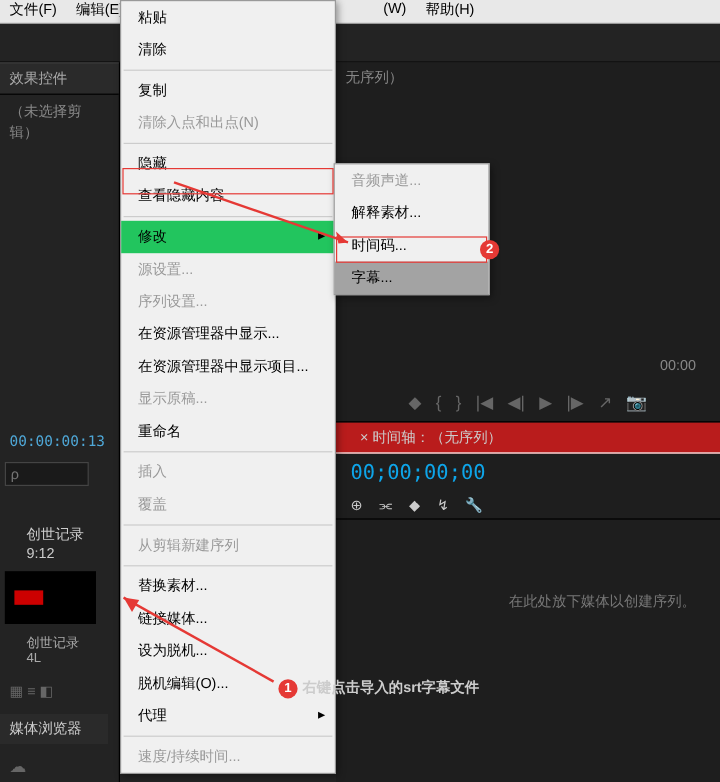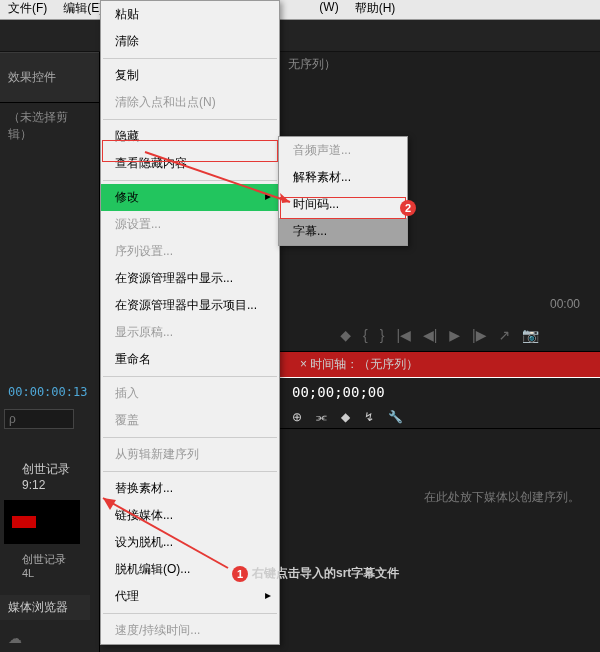--- a/index.html
+++ b/index.html
@@ -4,21 +4,21 @@
 <style>
 *{margin:0;padding:0;box-sizing:border-box;font-family:"Microsoft YaHei",sans-serif;font-size:12px;color:#ccc}
 body{background:#232323;width:600px;height:652px;overflow:hidden;position:relative}
 .menubar{background:#e8e8e8;height:20px;display:flex;align-items:flex-start;border-bottom:1px solid #999}
 .menubar span{padding:0 8px;color:#000}
 .toolbar{background:#232323;height:32px;border-bottom:1px solid #111}
 .tabs{display:flex;background:#1a1a1a;height:24px;border-bottom:1px solid #000}
 .tab{padding:4px 18px;color:#888;cursor:pointer}
 .tab.active{color:#5fc8ff;border-bottom:2px solid #5fc8ff}
 .left-col{position:absolute;left:0;top:52px;width:100px;height:600px;background:#232323;border-right:1px solid #000}
-.panel-header{background:#2a2a2a;padding:16px 8px;color:#aaa;border-top:1px solid #3a3a3a;border-bottom:1px solid #000}
+.panel-header{background:#2a2a2a;padding:4px 8px;color:#aaa;border-top:1px solid #3a3a3a;border-bottom:1px solid #000}
 .panel-sub{padding:6px 8px;color:#888}
 .timecode{padding:6px 8px;color:#4fa8d8;font-family:monospace}
 .proj-tab{background:#3a3a3a;padding:4px 8px;border-bottom:1px solid #000}
 .search{margin:4px;padding:2px 4px;background:#1a1a1a;border:1px solid #444;width:70px}
 .clip{margin:6px 20px;padding:2px;font-size:11px;color:#aaa}
 .thumb{width:76px;height:44px;background:#000;margin:4px;position:relative}
 .thumb::before{content:"";position:absolute;left:8px;top:16px;width:24px;height:12px;background:#c00}
 .footer-tab{position:absolute;bottom:32px;left:0;padding:4px 8px;background:#2a2a2a;width:90px}
 .ctx-menu{position:absolute;left:100px;top:0;width:180px;background:#f0f0f0;border:1px solid #999;box-shadow:2px 2px 6px rgba(0,0,0,.4);z-index:10}
 .ctx-menu .item{padding:5px 14px;color:#000;cursor:pointer;position:relative}
@@ -29,21 +29,21 @@
 .submenu{position:absolute;left:278px;top:136px;width:130px;background:#f0f0f0;border:1px solid #999;box-shadow:2px 2px 6px rgba(0,0,0,.4);z-index:11}
 .submenu .item{padding:5px 14px;color:#000;cursor:pointer}
 .submenu .item.disabled{color:#999}
 .submenu .item.hl{background:#a3a3a3}
 .right-area{position:absolute;left:280px;top:52px;right:0;bottom:0;background:#1e1e1e}
 .monitor{height:300px;border-bottom:1px solid #000;position:relative}
 .mon-time{position:absolute;bottom:40px;right:20px;color:#888}
 .mon-ctrl{position:absolute;bottom:8px;left:0;right:0;display:flex;justify-content:center;gap:12px}
 .mon-ctrl span{color:#666;font-size:14px}
 .timeline-head{background:#b91c1c;padding:4px 20px;border-bottom:1px solid #ffffff}
-.tl-tc{padding:6px 12px;color:#ffffff;font-family:monospace;font-size:14px}
+.tl-tc{padding:6px 12px;color:#0ea5e9;font-family:monospace;font-size:17px}
 .tl-tools{padding:4px 12px;display:flex;gap:14px;color:#888;border-bottom:1px solid #000}
 .tl-body{padding:60px 20px;text-align:right;color:#777}
 .annot-arrow1{position:absolute;left:140px;top:147px;width:160px;height:60px;z-index:20;pointer-events:none}
 .annot-arrow2{position:absolute;left:98px;top:490px;width:140px;height:80px;z-index:20;pointer-events:none}
 .badge{display:inline-block;width:16px;height:16px;border-radius:50%;background:#e53935;color:#fff;text-align:center;line-height:16px;font-size:11px;font-weight:bold}
 .badge2{position:absolute;left:400px;top:200px;z-index:22}
 .annot-text{position:absolute;left:232px;top:565px;color:#e53935;font-weight:bold;font-size:13px;z-index:20}
 .annot-text .badge{margin-right:4px;vertical-align:middle}
 .cc-icon{position:absolute;left:8px;bottom:6px;color:#666;font-size:14px}
 .rect-hl{position:absolute;border:1px solid #e53935;pointer-events:none;z-index:19}

